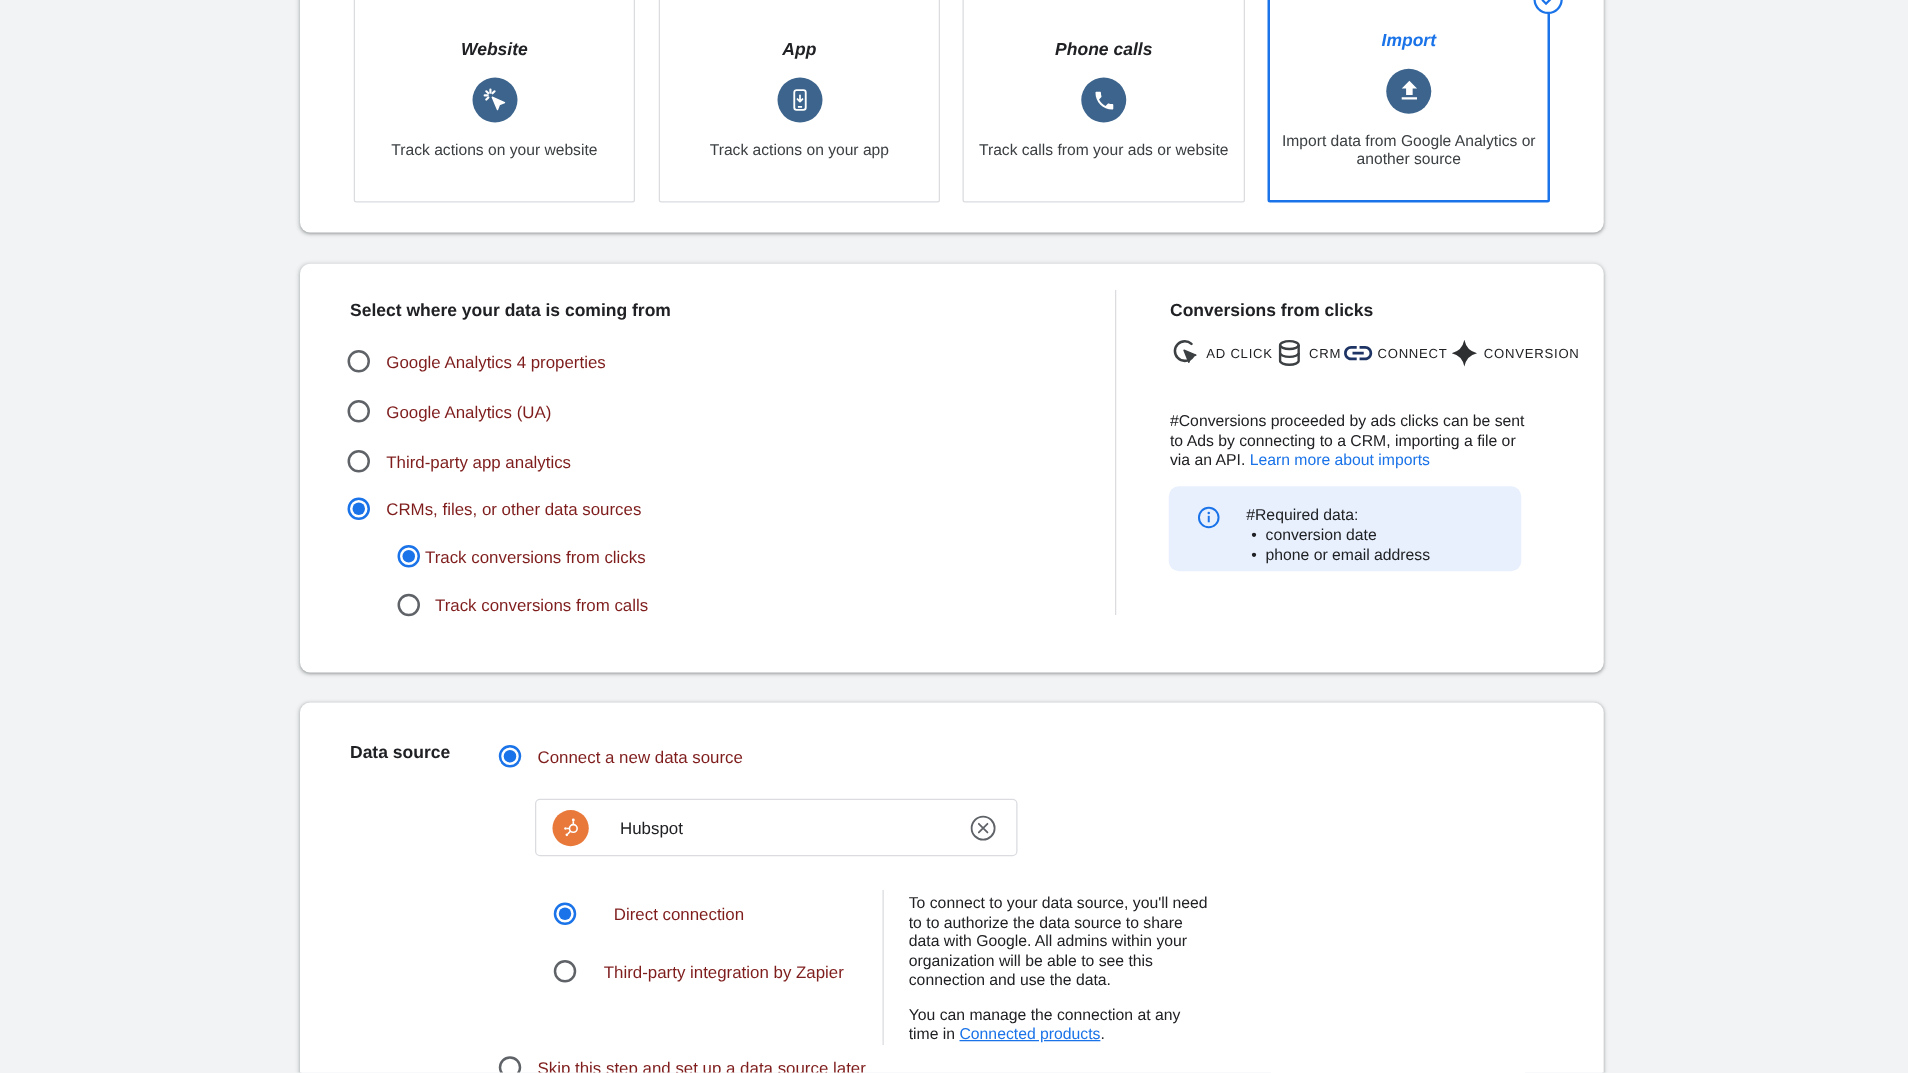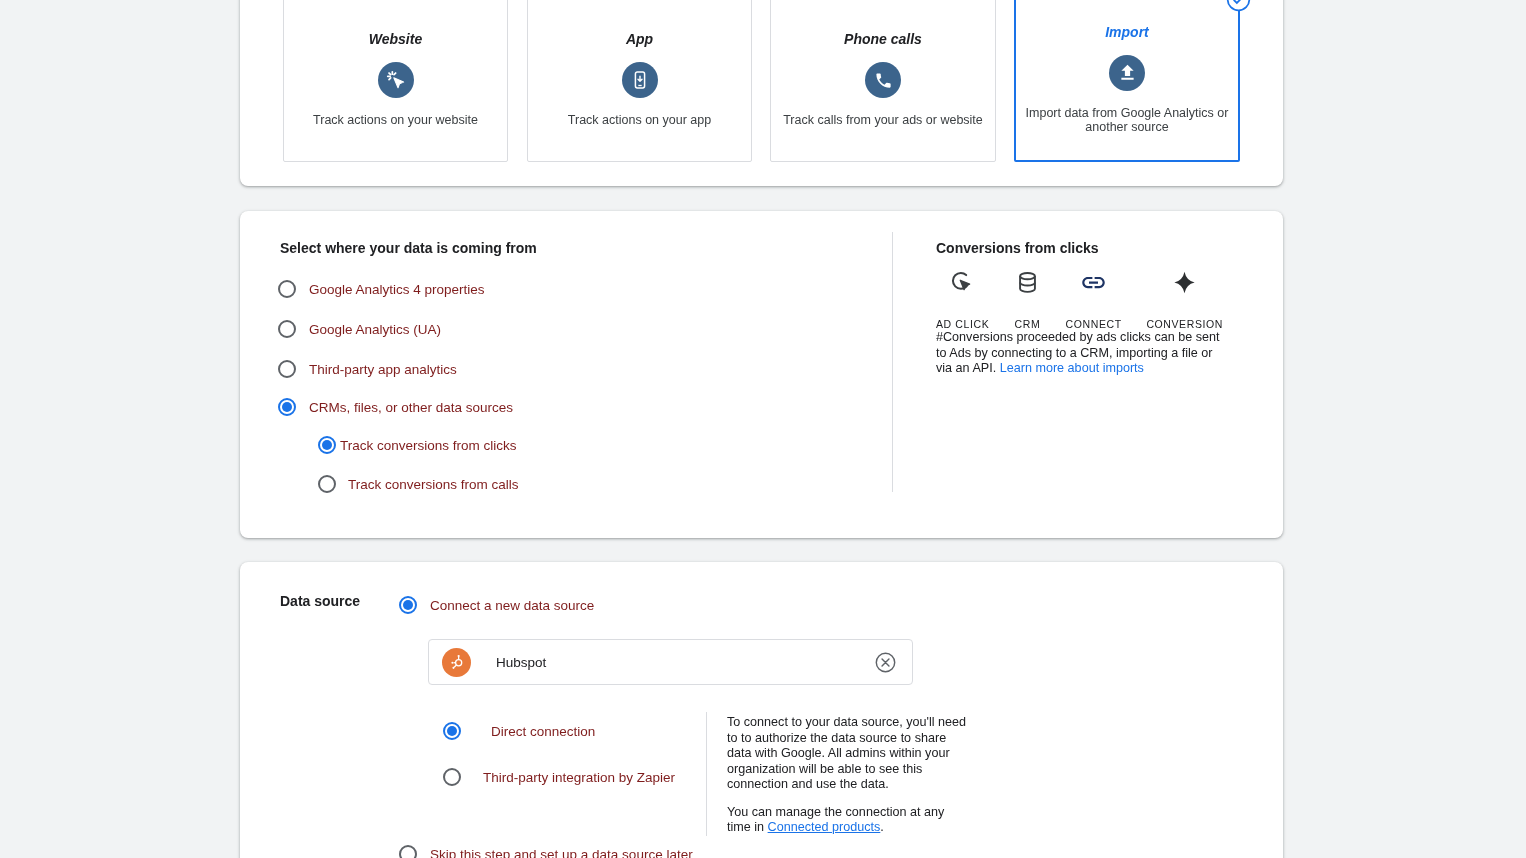--- a/index.html
+++ b/index.html
@@ -48,37 +48,37 @@
   .radio.sel { border-color:#1a73e8; }
   .radio.sel::after { content:""; position:absolute; inset:2px; border-radius:50%; background:#1a73e8; }
   .rlabel { font-size:13.5px; color:#7f1d1d; margin-left:13px; white-space:nowrap; }
 
   
   .section-title { position:absolute; font-size:14px; font-weight:700; color:#202124; }
   .vdivider { position:absolute; width:1px; background:#dadce0; }
 
   .steps-row { position:absolute; left:696px; top:58px; width:287px;
     display:flex; justify-content:space-between; }
-  .step { display:flex; flex-direction:column; align-items:center; gap:22px; }
+  .step { display:flex; flex-direction:row; align-items:center; gap:2px; }
   .step-label { font-size:10.5px; letter-spacing:.6px; color:#202124; font-weight:500; white-space:nowrap; }
 
   .panel2-desc { position:absolute; left:696px; top:119px; width:288px;
     font-size:12.6px; line-height:15.5px; color:#202124; }
   a.inline-link { color:#1a73e8; text-decoration:none; cursor:pointer; }
   a.inline-link.underline { text-decoration:underline; }
 
   .info-box { position:absolute; left:695px; top:178px; width:282px; height:68px;
     background:#e8f0fe; border-radius:8px; display:flex; padding:15px 0 0 22px; }
   .info-icon { width:20px; height:20px; flex:0 0 auto; }
   .info-text { margin-left:20px; font-size:12.6px; line-height:16px; color:#202124; }
   .info-text ul { list-style:none; }
   .info-text li::before { content:"•"; margin:0 7px 0 4px; }
 
   
-  .source-field { position:absolute; left:188px; top:77px; width:485px; height:46px;
+  .source-field { position:absolute; left:188px; top:77px; width:386px; height:46px;
     border:1px solid #dadce0; border-radius:4px; background:#fff;
     display:flex; align-items:center; }
   .hubspot-circle { width:29px; height:29px; border-radius:50%; background:#e8793a;
     margin-left:13px; display:flex; align-items:center; justify-content:center; }
   .source-name { font-size:13.5px; color:#202124; margin-left:25px; }
   .remove-btn { margin-left:auto; margin-right:15px; width:23px; height:23px; cursor:pointer; display:flex; }
 
   .help-col { position:absolute; left:487px; top:153px; width:244px;
     font-size:12.6px; line-height:15.5px; color:#202124; }
   .help-col p + p { margin-top:12px; }
@@ -212,20 +212,36 @@
           <path fill="#2d2f31" d="M12 2.5 Q13.6 10.4 21 12 Q13.6 13.6 12 21.5 Q10.4 13.6 3 12 Q10.4 10.4 12 2.5 Z"></path>
         </svg>
         <span class="step-label">CONVERSION</span>
       </div>
     </div>
 
     <div class="panel2-desc">
       <span>#Conversions proceeded by ads clicks can be sent to Ads by connecting to a CRM, importing a file or via an API. </span><a class="inline-link">Learn more about imports</a>
     </div>
 
+    <div class="info-box">
+      <div class="info-icon">
+        <svg width="20" height="20" viewBox="0 0 24 24">
+          <circle cx="12" cy="12" r="9.4" fill="none" stroke="#1a73e8" stroke-width="1.9"></circle>
+          <rect x="11.05" y="10.4" width="1.9" height="6.2" fill="#1a73e8"></rect>
+          <circle cx="12" cy="7.6" r="1.2" fill="#1a73e8"></circle>
+        </svg>
+      </div>
+      <div class="info-text">
+        <div>#Required data:</div>
+        <ul>
+          <li>conversion date</li>
+          <li>phone or email address</li>
+        </ul>
+      </div>
+    </div>
   </section>
 
   <section class="panel panel3">
     <div class="section-title" style="left:40px;top:31px">Data source</div>
 
     <div class="radio-row" style="left:159px;top:34px">
       <span class="radio sel"></span>
       <span class="rlabel">Connect a new data source</span>
     </div>
 

